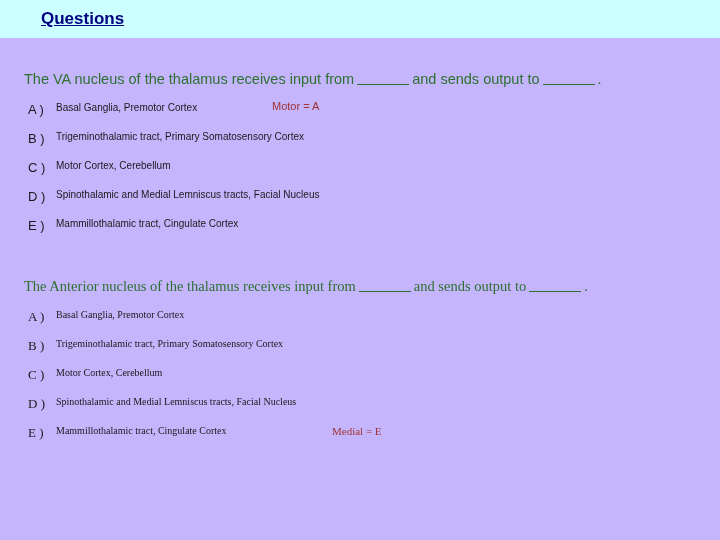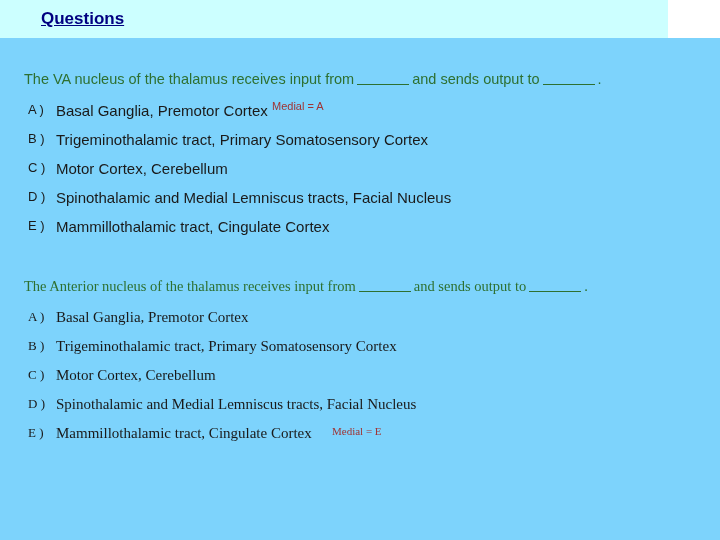--- a/index.html
+++ b/index.html
@@ -13,21 +13,21 @@
     font-family: "Liberation Sans", sans-serif;
     overflow: hidden;
     position: relative;
   }
 
   
   .header-band {
     position: absolute;
     left: 0;
     top: 0;
-    width: 668px;
+    width: 720px;
     height: 38px;
     background: #ccffff;
   }
   .header-title {
     position: absolute;
     left: 41px;
     top: 9px;
     font-size: 17px;
     font-weight: bold;
     color: #000080;
@@ -36,21 +36,21 @@
     white-space: nowrap;
   }
 
   
   .content {
     position: absolute;
     left: 0;
     top: 38px;
     width: 720px;
     height: 502px;
-    background: #7dd3fc;
+    background: #c4b5fd;
   }
 
   .question-block {
     position: absolute;
     left: 0;
     width: 720px;
   }
   .question-block.q1 { top: 32px; }
   .question-block.q2 { top: 239px; font-family: Liberation Serif, serif; }
 
@@ -84,21 +84,21 @@
     position: absolute;
     left: 28px;
     top: 0;
     font-size: 13px;
     color: #1a1a1a;
   }
   .option-text {
     position: absolute;
     left: 56px;
     top: 0;
-    font-size: 15px;
+    font-size: 10px;
     color: #1a1a1a;
   }
   .answer-tag {
     position: absolute;
     top: -2px;
     font-size: 11px;
     color: #a03434;
     white-space: nowrap;
   }
   .answer-tag.a1 { left: 272px; }
@@ -115,21 +115,21 @@
 
   <div class="question-block q1">
     <div class="question-stem">
       <span>The VA nucleus of the thalamus receives input from</span><span class="blank"></span><span>and sends output to</span><span class="blank"></span><span>.</span>
     </div>
     <div class="options">
 
       <div class="option-row">
         <span class="option-letter">A )</span>
         <span class="option-text">Basal Ganglia, Premotor Cortex</span>
-        <span class="answer-tag a1">Medial = A</span>
+        <span class="answer-tag a1">Motor = A</span>
       </div>
 
       <div class="option-row">
         <span class="option-letter">B )</span>
         <span class="option-text">Trigeminothalamic tract, Primary Somatosensory Cortex</span>
       </div>
 
       <div class="option-row">
         <span class="option-letter">C )</span>
         <span class="option-text">Motor Cortex, Cerebellum</span>

